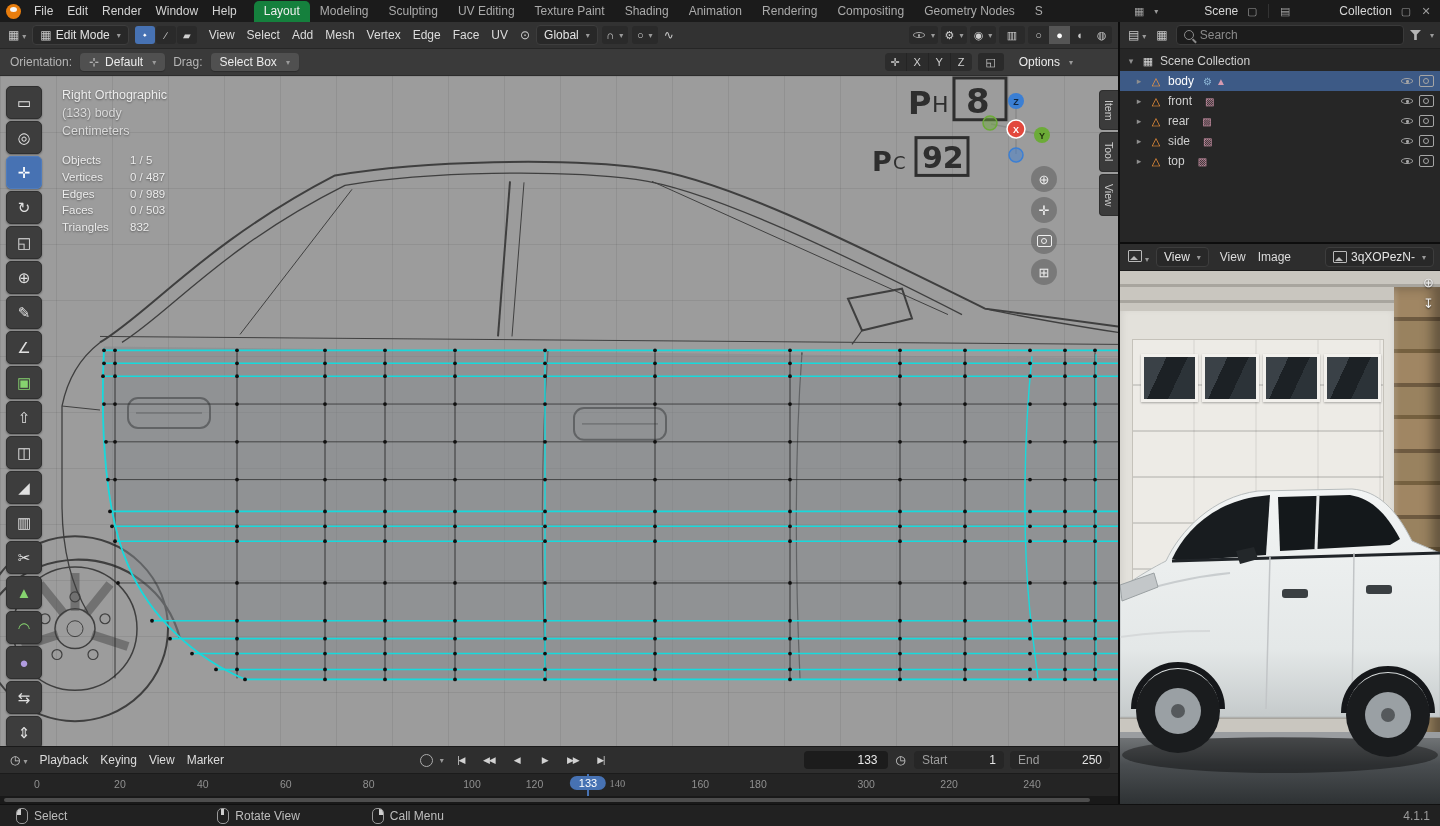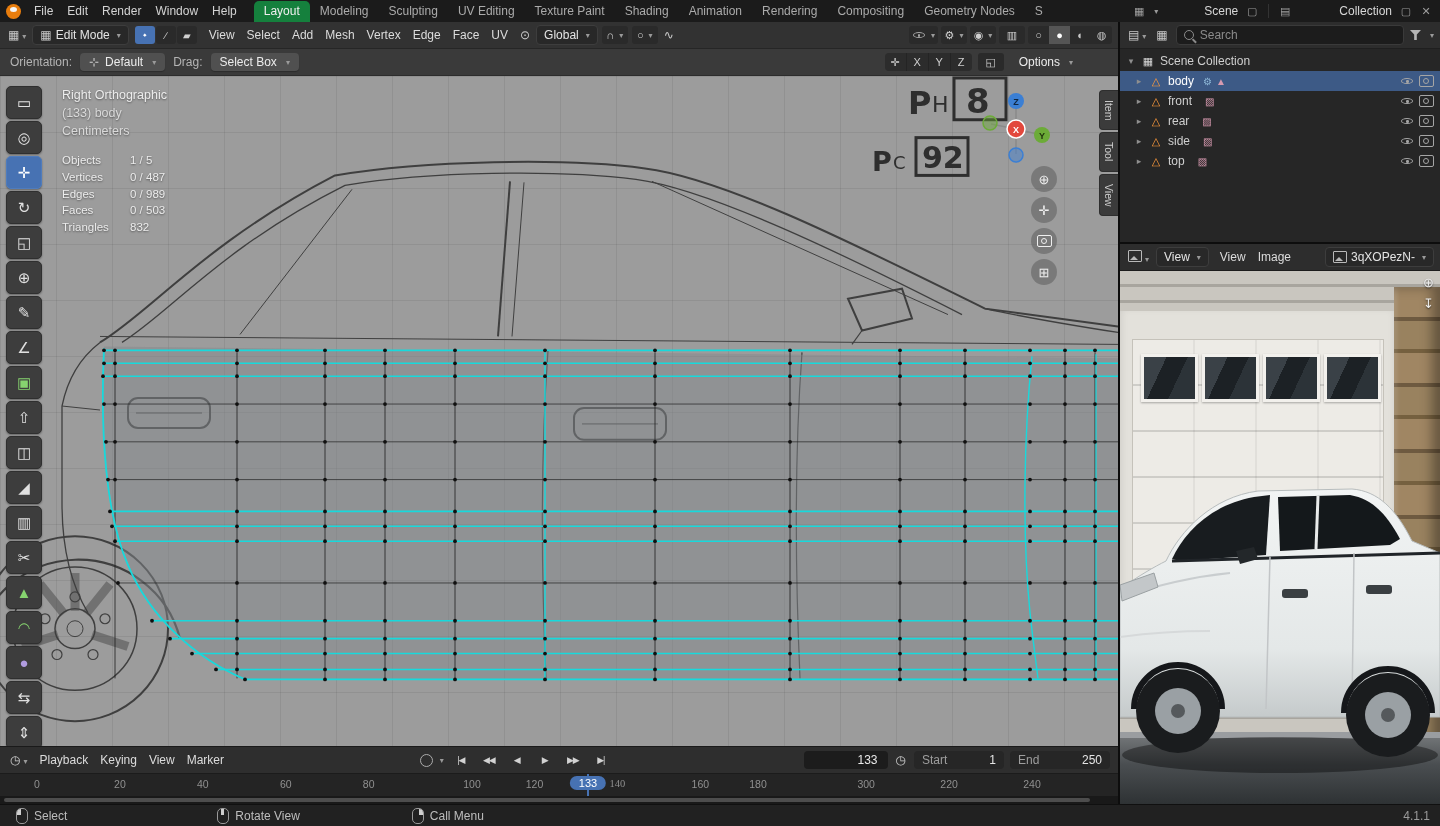--- a/index.html
+++ b/index.html
@@ -851,18 +851,18 @@
 
 <div id="statusbar">
   <span class="sb-item" style="margin-left:6px;">
       <span class="mouse left"></span>
     <span>Select</span>
     </span>
   <span class="sb-item" style="margin-left:150px;">
       <span class="mouse mid"></span>
     <span>Rotate View</span>
     </span>
-  <span class="sb-item" style="margin-left:112px;">
+  <span class="sb-item" style="margin-left:72px;">
       <span class="mouse right"></span>
     <span>Call Menu</span>
     </span>
   <span id="sb-version">4.1.1</span>
 </div>
 
 </body></html>

